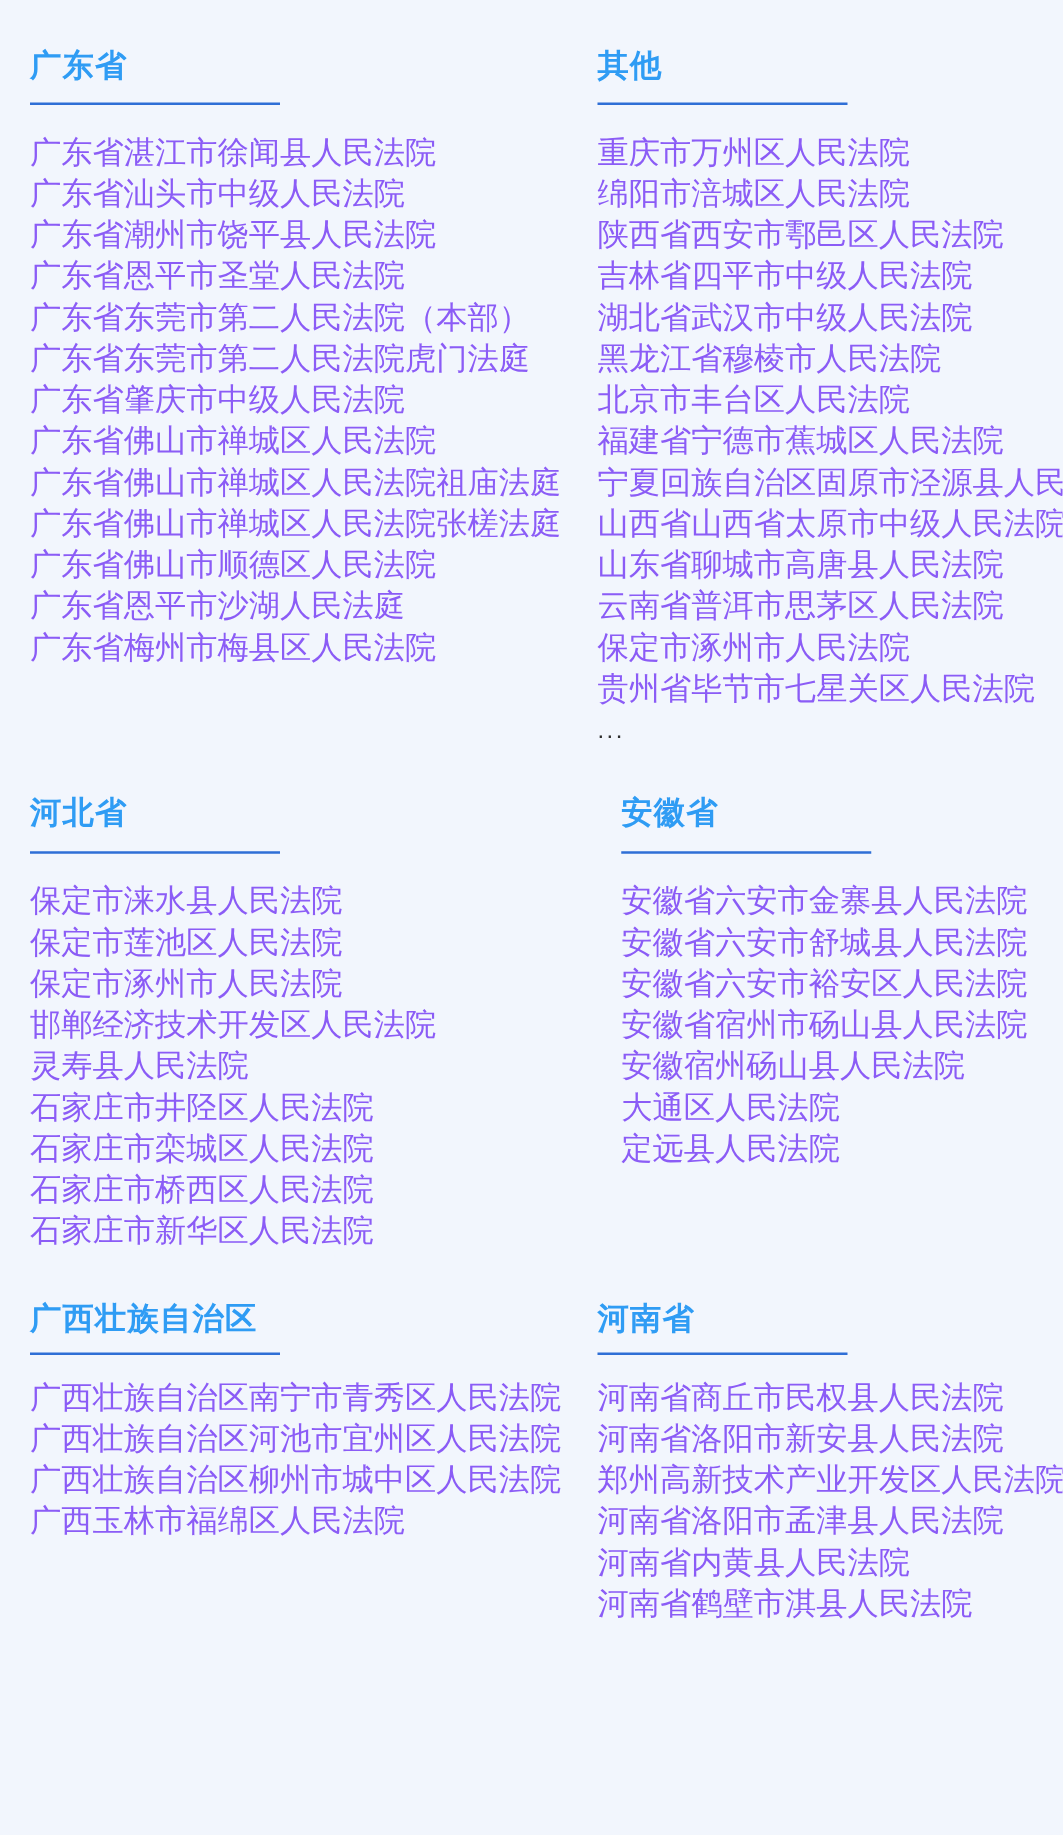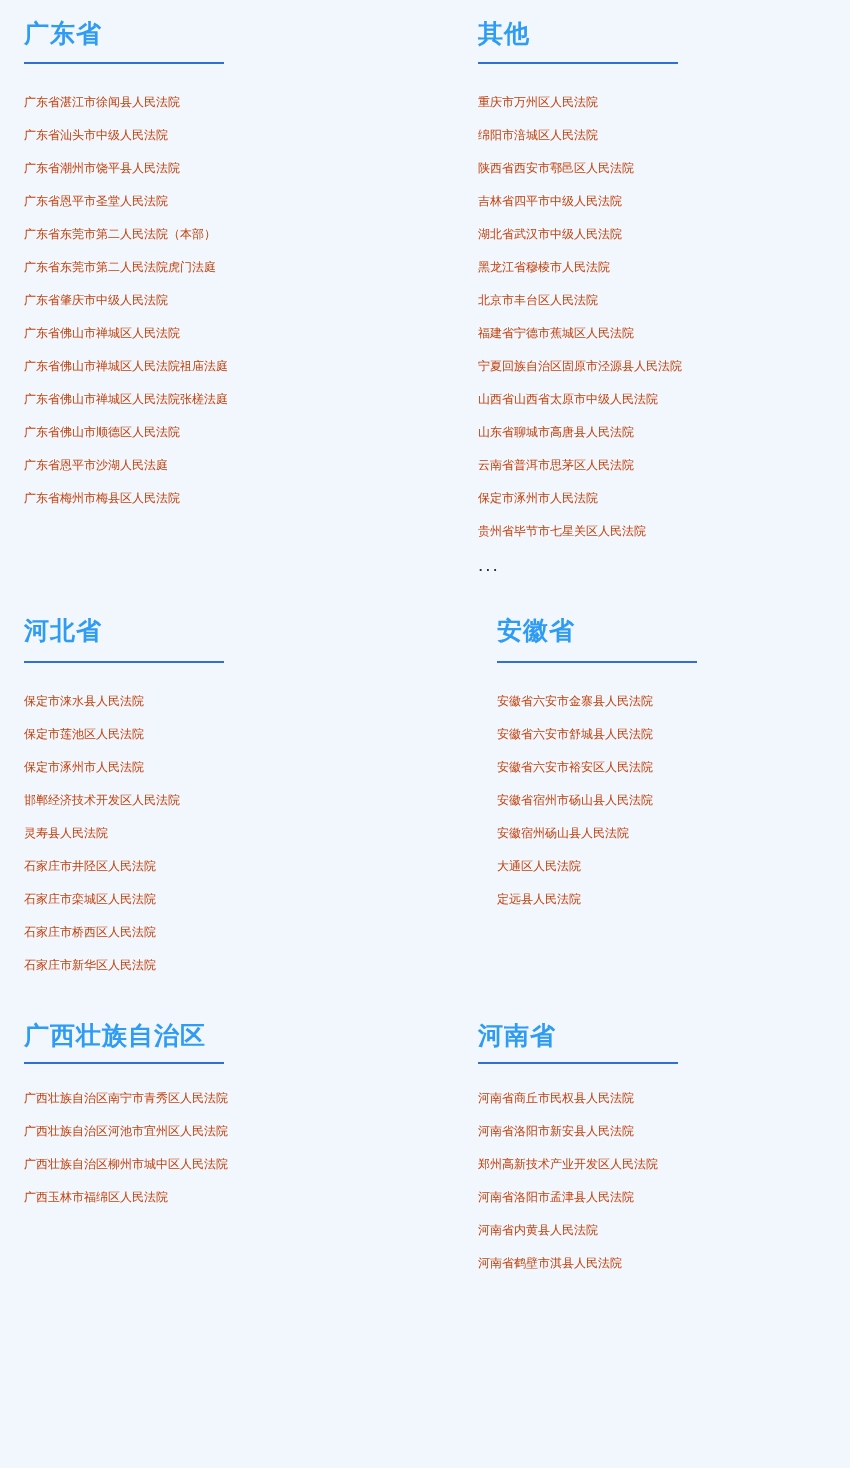--- a/index.html
+++ b/index.html
@@ -13,20 +13,21 @@
     font-family: "Liberation Sans", "DejaVu Sans", sans-serif;
     color: #2b2b2b;
     overflow: hidden;
   }
   .page {
     position: relative;
     width: 850px;
     height: 1052px;
     box-sizing: border-box;
     padding: 18px 24px 0 24px;
+    margin-top: 20px;
   }
   .grid {
     display: grid;
     grid-template-columns: 420px 1fr;
     column-gap: 10px;
   }
   .block {
     margin-bottom: 10px;
   }
   .block-title {
@@ -42,23 +43,23 @@
     height: 2px;
     background: #2f6fd6;
     margin-bottom: 22px;
   }
   .list {
     list-style: none;
     margin: 0;
     padding: 0;
   }
   .list li {
-    font-size: 12px;
+    font-size: 25px;
     line-height: 33px;
-    color: #c2410c;
+    color: #8b5cf6;
     white-space: nowrap;
   }
   .ellipsis {
     font-size: 19px;
     line-height: 33px;
     color: #2e2e2e;
     letter-spacing: 2px;
   }
   
   .col-left  { padding-left: 0px; }

